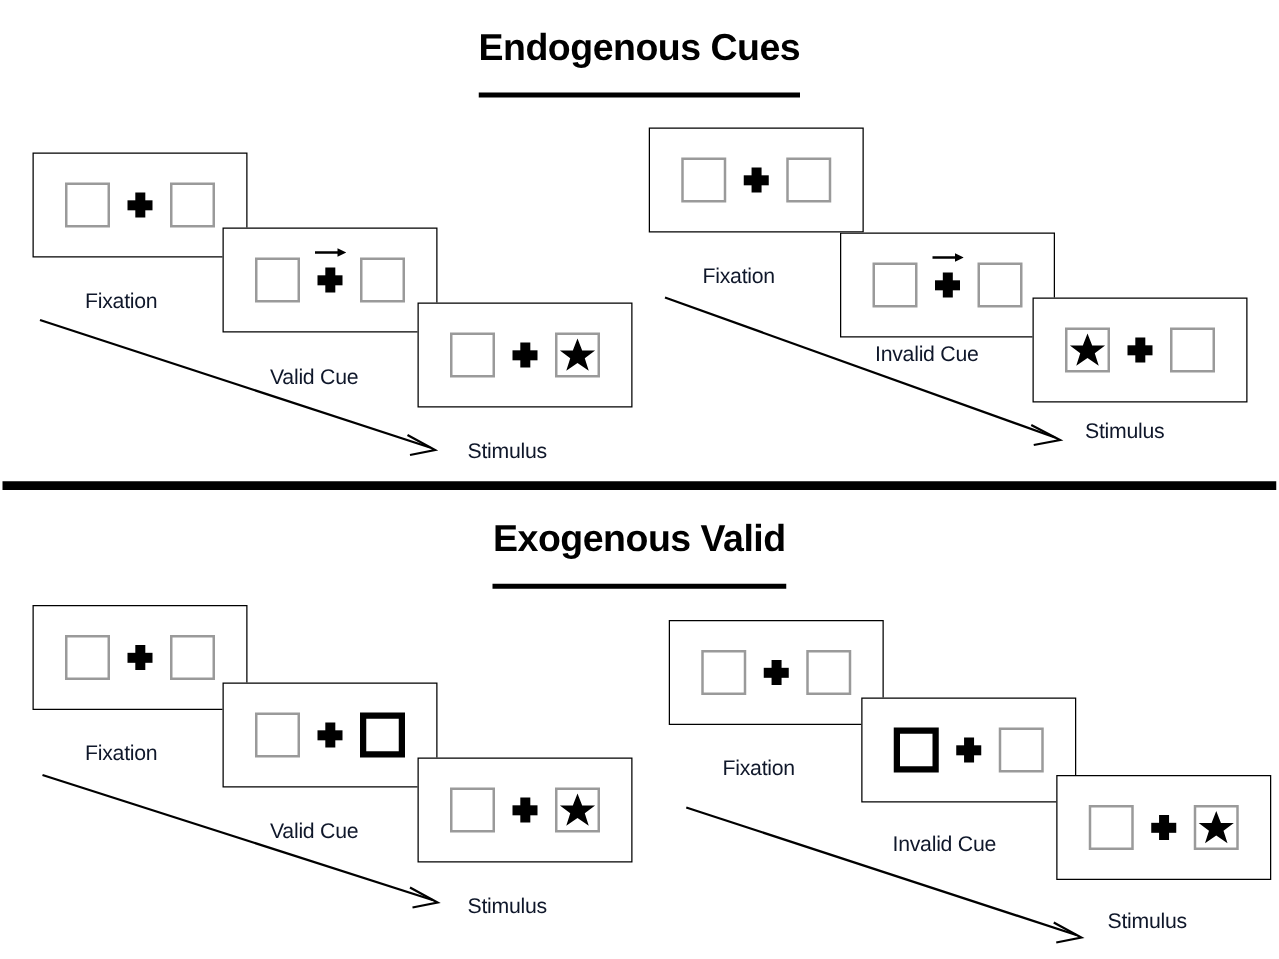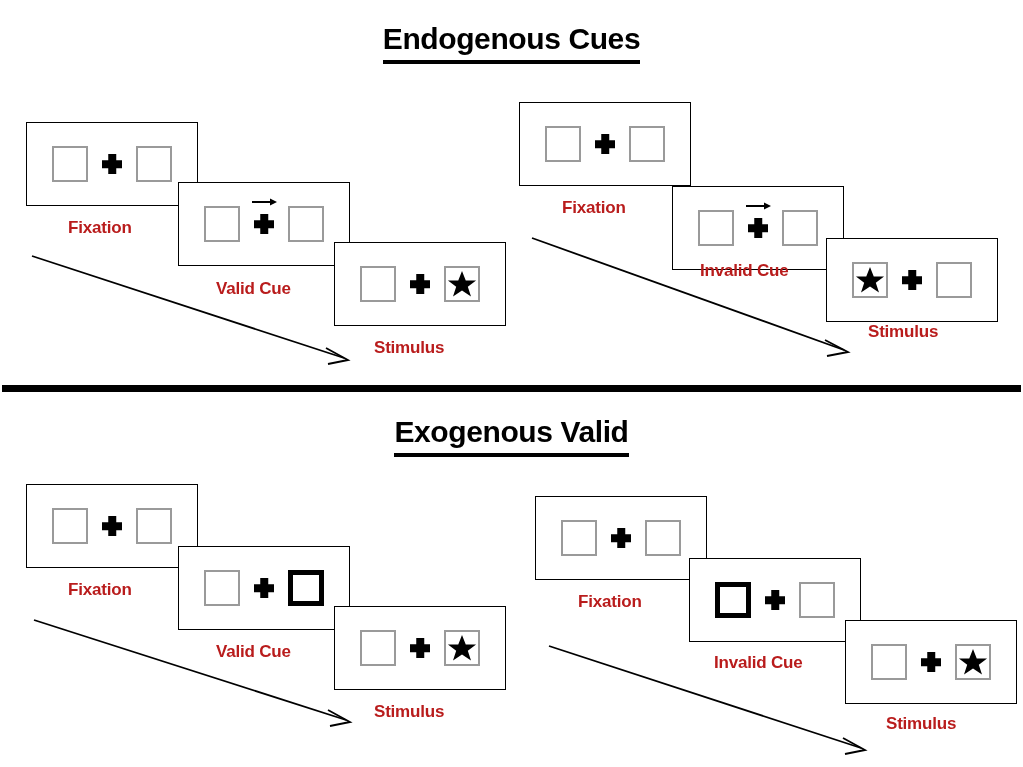--- a/index.html
+++ b/index.html
@@ -23,21 +23,21 @@
     text-align: center;
     font-weight: bold;
     font-size: 30px;
     letter-spacing: -0.4px;
     line-height: 1;
     color: #000;
   }
   .section-title span {
     display: inline-block;
     border-bottom: 4px solid #000;
-    padding-bottom: 6px;
+    padding-bottom: 20px;
   }
   #title-endogenous { top: 24px; }
   #title-exogenous  { top: 417px; }
 
   
   #divider {
     position: absolute;
     left: 2px;
     top: 385px;
     width: 1019px;
@@ -129,25 +129,26 @@
   
   .star {
     width: 30px;
     height: 30px;
     display: block;
   }
 
   
   .caption {
     position: absolute;
-    font-weight: bold;
+    font-weight: normal;
     font-size: 17px;
     letter-spacing: -0.2px;
     white-space: nowrap;
-    color: #b91c1c;
+    color: #0f172a;
+    margin-top: 13px;
   }
 
   
   .flow-arrow {
     position: absolute;
     overflow: visible;
     pointer-events: none;
   }
 </style>
 </head>

